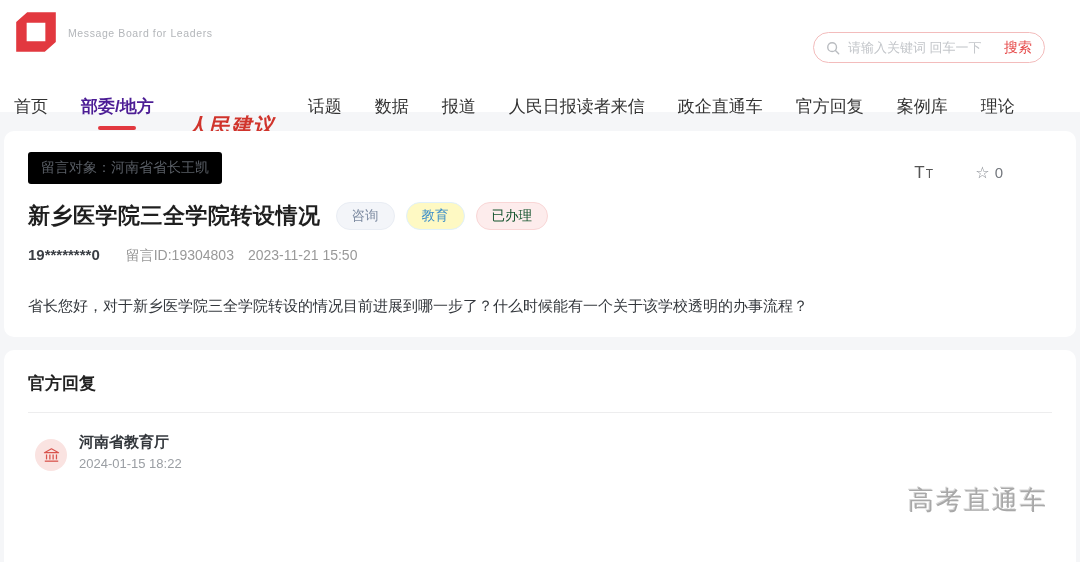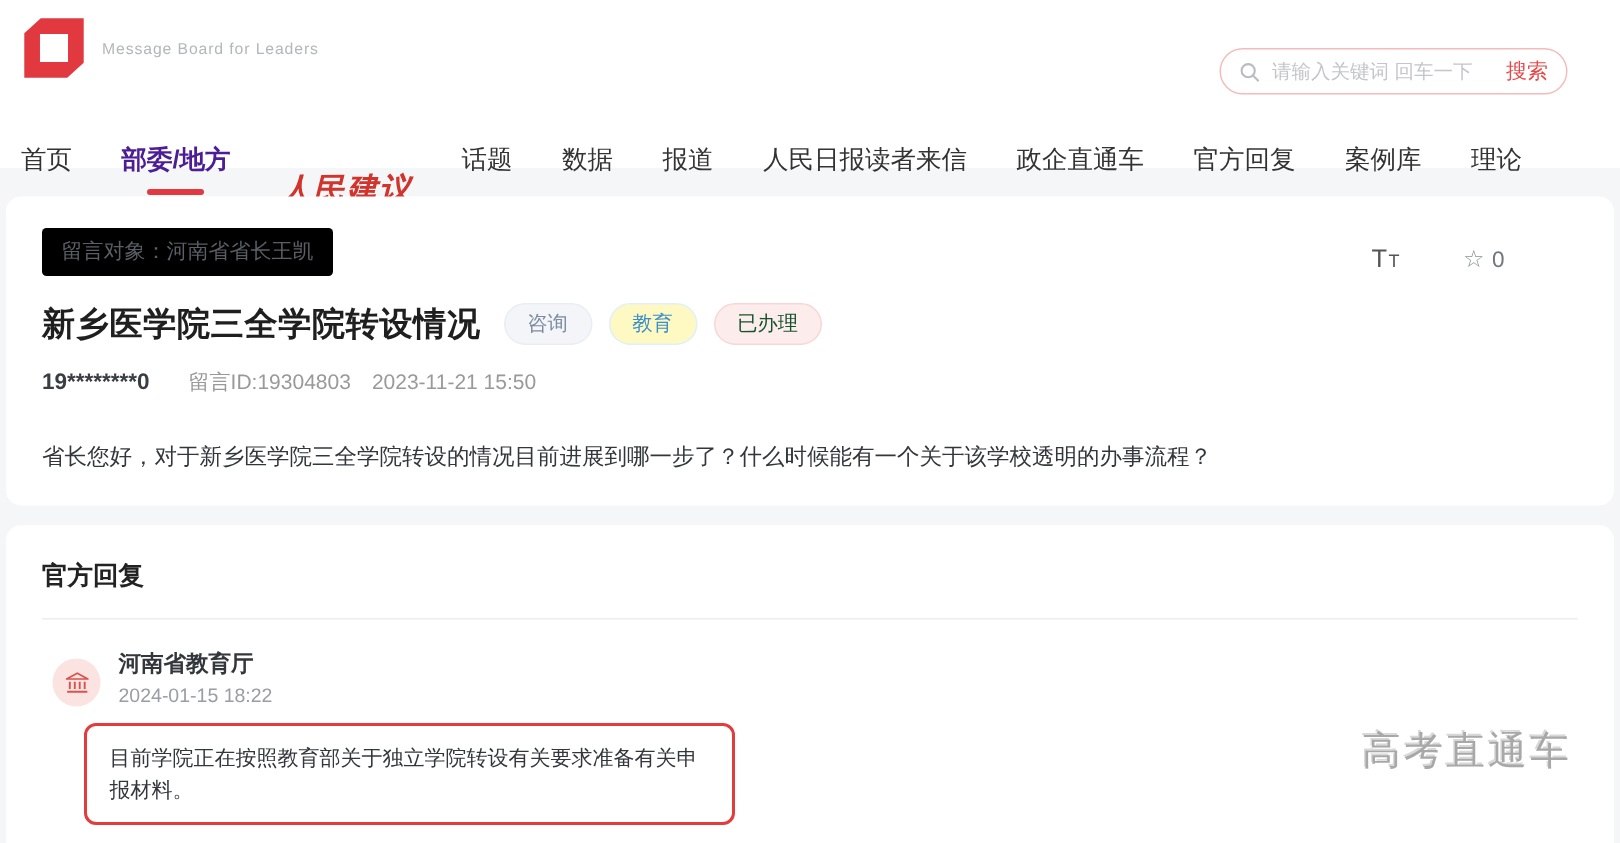--- a/index.html
+++ b/index.html
@@ -185,20 +185,17 @@
           <line x1="19" y1="10.5" x2="19" y2="17.5" stroke="#d9534c" stroke-width="1.8"></line>
           <line x1="2.5" y1="20" x2="21.5" y2="20" stroke="#d9534c" stroke-width="1.8"></line>
         </svg>
       </div>
       <div>
         <div class="agency-name">河南省教育厅</div>
         <div class="reply-date">2024-01-15 18:22</div>
       </div>
     </div>
 
-    <div class="reply-highlight-box">
-      <span>目前学院正在按照教育部关于独立学院转设有关要求准备有关申报材料。</span>
-    </div>
 
     <div class="watermark">高考直通车</div>
   </section>
 
 </div>
 
 </body></html>

